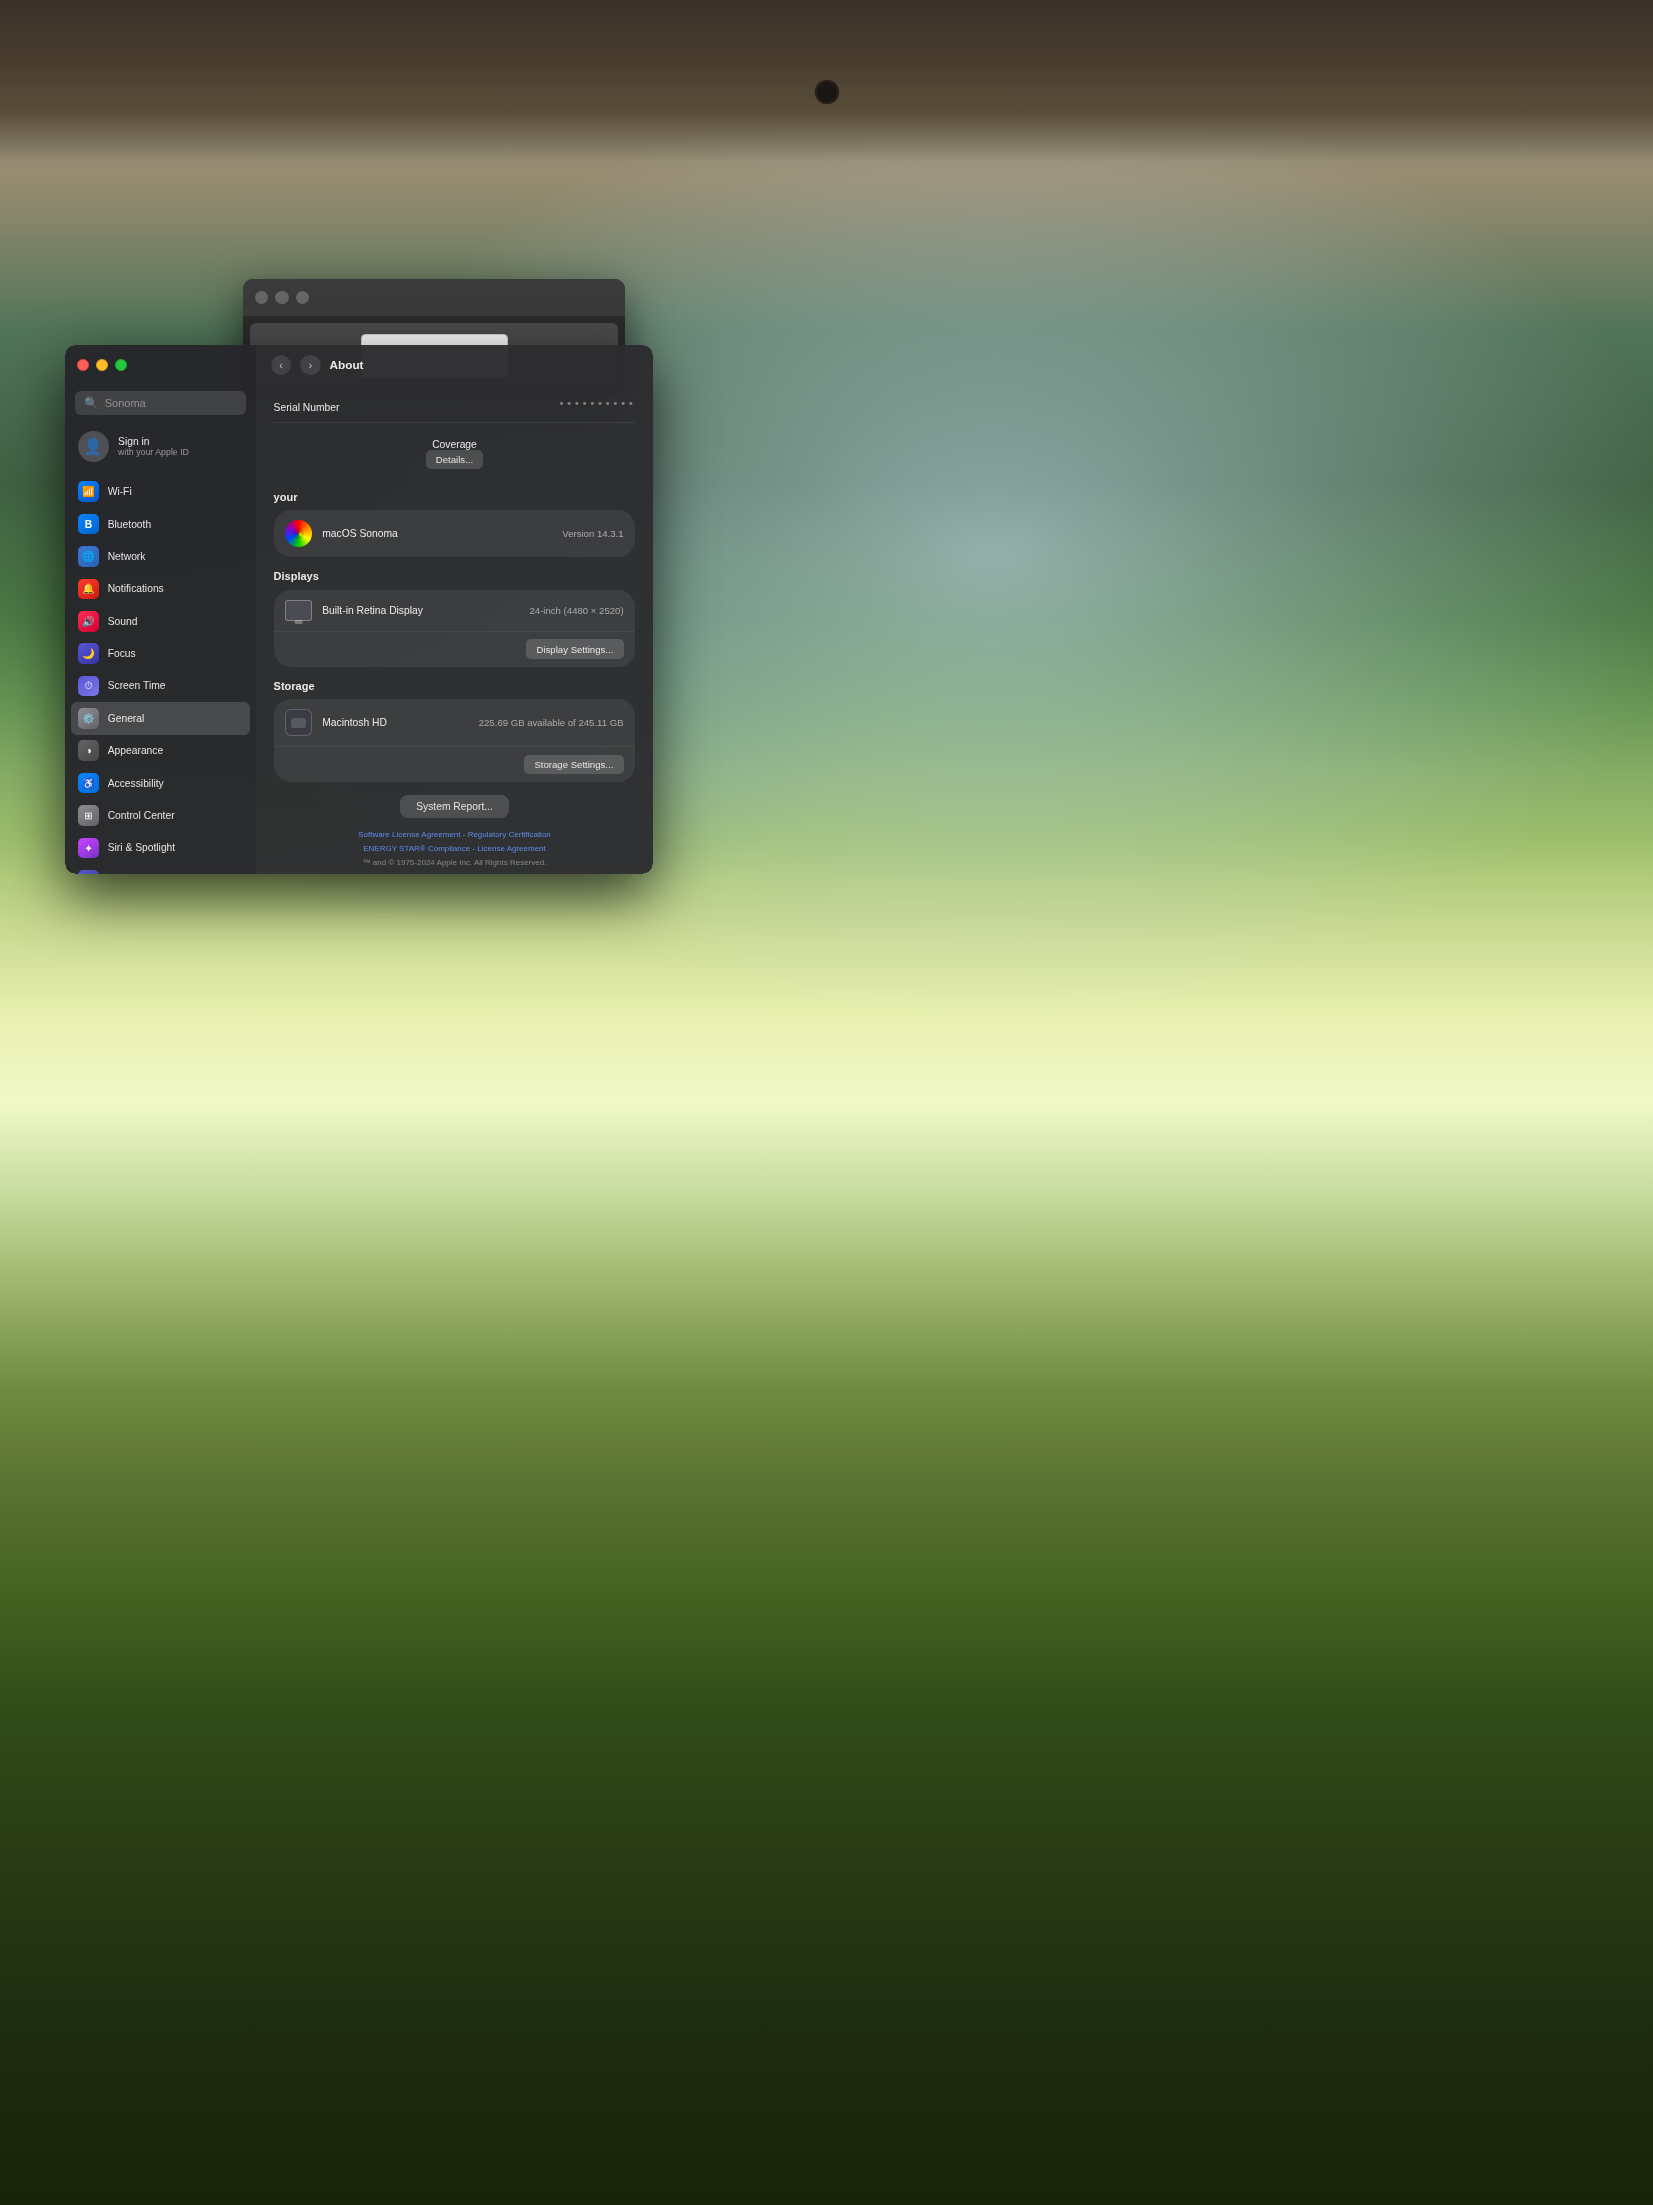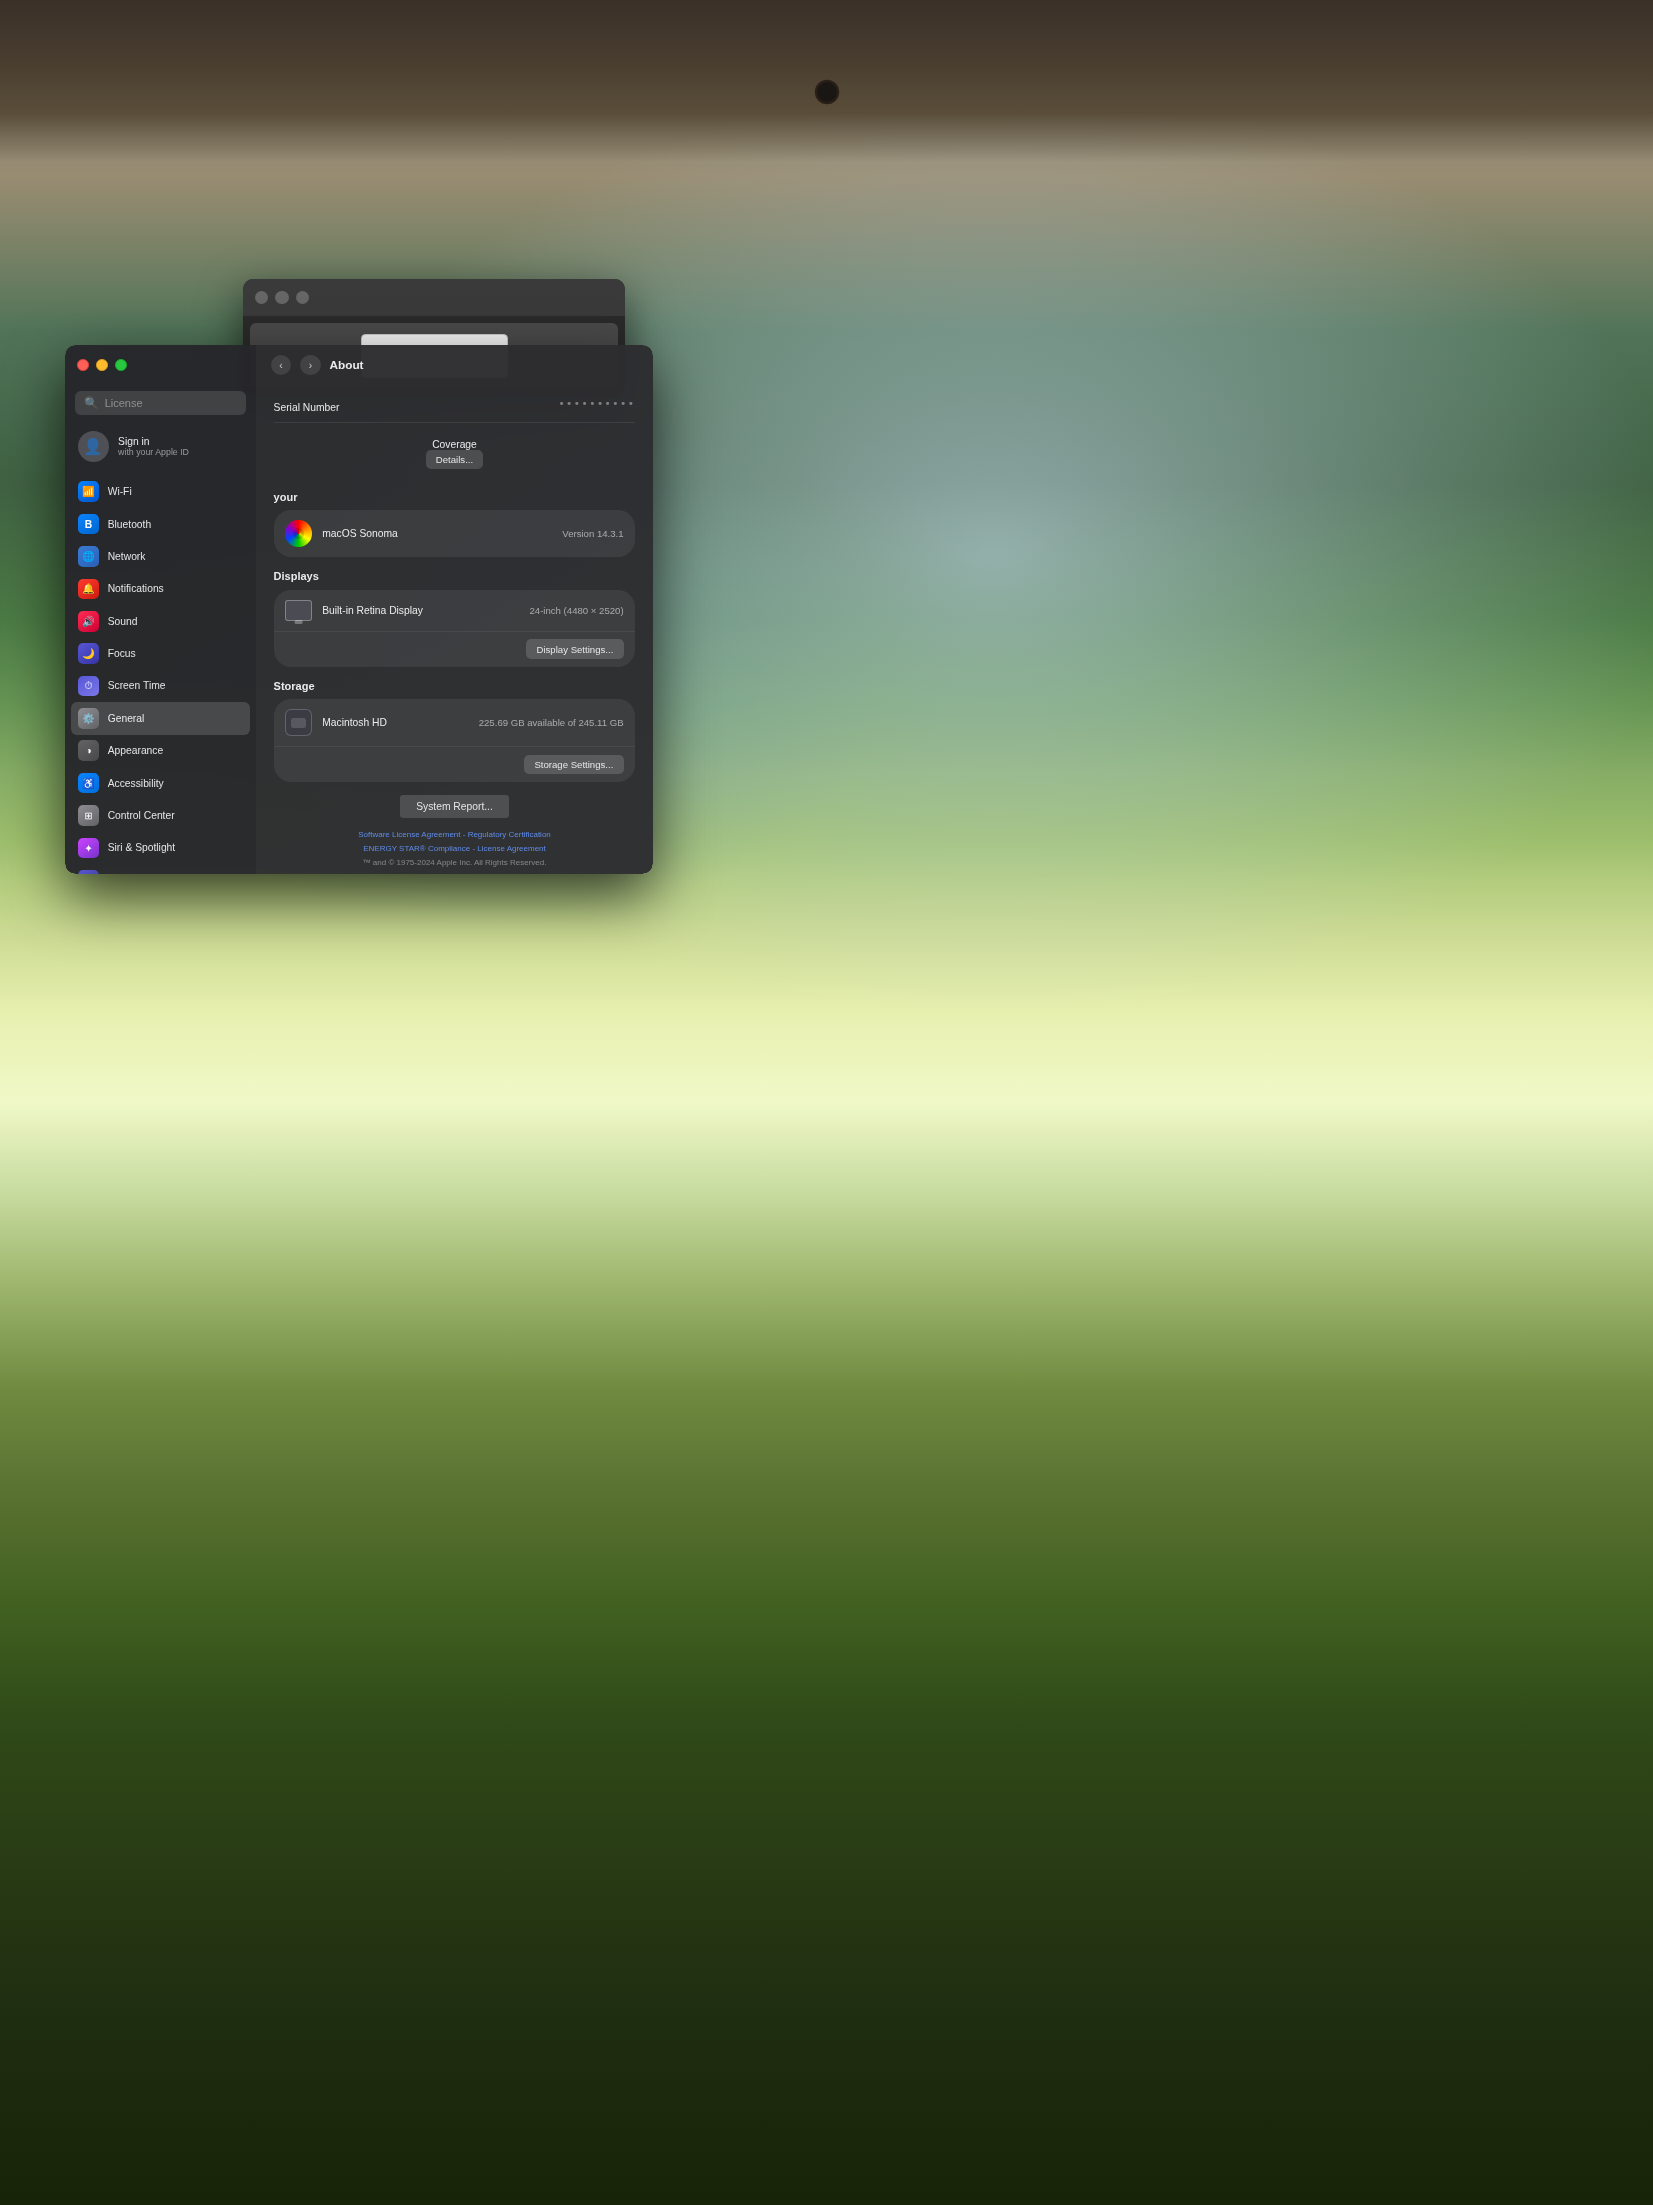--- a/index.html
+++ b/index.html
@@ -489,21 +489,21 @@
     
     .system-report-row {
       display: flex;
       justify-content: center;
       margin: 13.2px 0 10.3px;
     }
 
     .system-report-btn {
       background: rgba(255,255,255,0.15);
       border: none;
-      border-radius: 3px;
+      border-radius: 8px;
       padding: 5.9px 16px;
       color: rgba(255,255,255,0.85);
       font-size: 10.3px;
       cursor: pointer;
       text-align: center;
     }
 
     
     .footer-links {
       text-align: center;
@@ -548,21 +548,21 @@
 
     <div class="sidebar">
       <div class="sidebar-titlebar">
         <div class="traffic-light tl-red"></div>
         <div class="traffic-light tl-yellow"></div>
         <div class="traffic-light tl-green"></div>
       </div>
 
       <div class="search-bar">
         <span class="search-icon-svg">🔍</span>
-        <span class="search-text">License</span>
+        <span class="search-text">Sonoma</span>
       </div>
 
       <div class="sidebar-content">
 
         <div class="sign-in-row">
           <div class="avatar">
             <span class="avatar-icon">👤</span>
           </div>
           <div class="sign-in-text">
             <div class="sign-in-title">Sign in</div>

